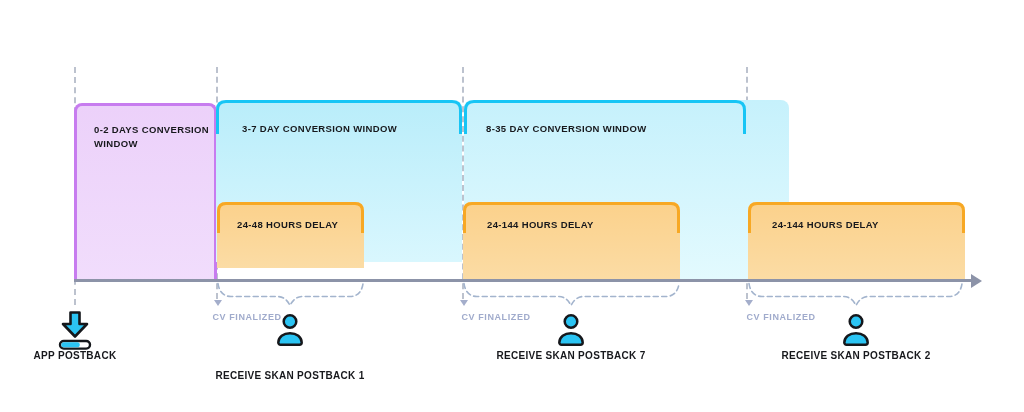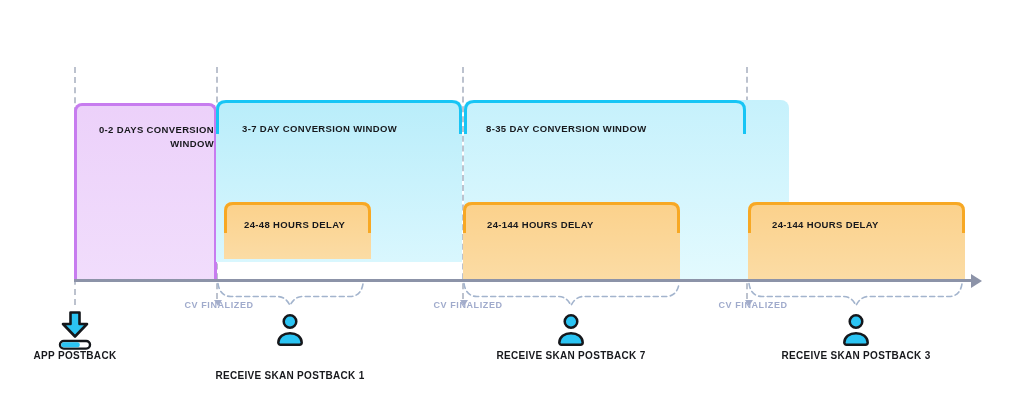--- a/index.html
+++ b/index.html
@@ -3,21 +3,21 @@
 <meta charset="utf-8">
 <style>
   html,body{margin:0;padding:0;background:#ffffff;}
   .canvas{
     position:relative;width:1024px;height:412px;background:#ffffff;overflow:hidden;
     font-family:"Liberation Sans","DejaVu Sans",sans-serif;
   }
   
   .vline{position:absolute;top:67px;width:0;border-left:2px dashed #BCC2CE;z-index:1;}
   
-  .box{position:absolute;border-radius:8px 8px 0 0;z-index:2;text-align:right;}
+  .box{position:absolute;border-radius:8px 8px 0 0;z-index:2;}
   .purple-box{
     background:linear-gradient(180deg,#ECD1FA 0%,#F1DDFC 100%);
     border:3px solid #C77CEF;border-bottom:none;box-sizing:border-box;
   }
   .cyan-fill-1{background:linear-gradient(180deg,#B9EDFA 0%,#D9F7FE 100%);}
   .cyan-fill-2{background:linear-gradient(180deg,#C6F1FC 0%,#E3FAFE 100%);padding-left:43px;}
   .orange-box{background:linear-gradient(180deg,#FBD18B 0%,#FBDCA5 100%);z-index:3;}
   .bracket{position:absolute;top:0;left:0;pointer-events:none;}
   .box-label{
     position:absolute;font-weight:700;font-size:9.5px;letter-spacing:.35px;
@@ -31,22 +31,22 @@
     border-top:7px solid transparent;border-bottom:7px solid transparent;border-left:11px solid #8C93A8;
   }
   
   .overlay{position:absolute;left:0;top:0;z-index:5;pointer-events:none;}
   
   .cv-arrow{
     position:absolute;top:300px;width:0;height:0;transform:translateX(-50%);z-index:6;
     border-left:4px solid transparent;border-right:4px solid transparent;border-top:6px solid #A4AECB;
   }
   .cv-label{
-    position:absolute;top:300px;transform:translateX(-50%);white-space:nowrap;z-index:6;
-    color:#A0ABCC;font-size:9px;font-weight:700;letter-spacing:.6px;
+    position:absolute;top:312px;transform:translateX(-50%);white-space:nowrap;z-index:6;
+    color:#A0ABCC;font-size:9px;font-weight:700;letter-spacing:.6px;margin-left:28px;
   }
   
   .ms-icon{position:absolute;z-index:6;}
   .ms-label{
     position:absolute;top:350px;transform:translateX(-50%);white-space:nowrap;z-index:6;
     color:#17181C;font-size:10px;font-weight:700;letter-spacing:.3px;
   }
 </style>
 </head>
 <body>
@@ -69,21 +69,21 @@
     <span class="box-label nowrap" style="left:26px;top:22px;">3-7 DAY CONVERSION WINDOW</span>
   </div>
 
   <div class="box cyan-fill-2" style="left:464px;top:100px;width:282px;height:181px;">
     <svg class="bracket" width="282" height="40" viewBox="0 0 282 40">
       <path d="M1.5,34 L1.5,10 Q1.5,1.5 10,1.5 L272,1.5 Q280.5,1.5 280.5,10 L280.5,34" fill="none" stroke="#17C5F5" stroke-width="3"></path>
     </svg>
     <span class="box-label nowrap" style="left:22px;top:22px;">8-35 DAY CONVERSION WINDOW</span>
   </div>
 
-  <div class="box orange-box" style="left:224px;top:202px;width:147px;height:57px;text-decoration:underline;">
+  <div class="box orange-box" style="left:217px;top:202px;width:147px;height:66px;text-decoration:underline;">
     <svg class="bracket" width="147" height="36" viewBox="0 0 147 36">
       <path d="M1.5,31 L1.5,9 Q1.5,1.5 9,1.5 L138,1.5 Q145.5,1.5 145.5,9 L145.5,31" fill="none" stroke="#F7A824" stroke-width="3"></path>
     </svg>
     <span class="box-label nowrap" style="left:20px;top:16px;">24-48 HOURS DELAY</span>
   </div>
 
   <div class="box orange-box" style="left:463px;top:202px;width:217px;height:79px;">
     <svg class="bracket" width="217" height="36" viewBox="0 0 217 36">
       <path d="M1.5,31 L1.5,9 Q1.5,1.5 9,1.5 L208,1.5 Q215.5,1.5 215.5,9 L215.5,31" fill="none" stroke="#F7A824" stroke-width="3"></path>
     </svg>
@@ -131,15 +131,15 @@
   <svg class="ms-icon" style="left:556px;top:313px;" width="30" height="34" viewBox="0 0 30 34">
     <circle cx="15" cy="8.5" r="6.3" fill="#2BC4F3" stroke="#15171B" stroke-width="2.5"></circle>
     <path d="M5.5,31.8 c-1.2,0 -2.2,-1 -2.2,-2.2 c0,-5.6 5.2,-9.4 11.7,-9.4 c6.5,0 11.7,3.8 11.7,9.4 c0,1.2 -1,2.2 -2.2,2.2 Z" fill="#2BC4F3" stroke="#15171B" stroke-width="2.5" stroke-linejoin="round"></path>
   </svg>
   <span class="ms-label" style="left:571px;">RECEIVE SKAN POSTBACK 7</span>
 
   <svg class="ms-icon" style="left:841px;top:313px;" width="30" height="34" viewBox="0 0 30 34">
     <circle cx="15" cy="8.5" r="6.3" fill="#2BC4F3" stroke="#15171B" stroke-width="2.5"></circle>
     <path d="M5.5,31.8 c-1.2,0 -2.2,-1 -2.2,-2.2 c0,-5.6 5.2,-9.4 11.7,-9.4 c6.5,0 11.7,3.8 11.7,9.4 c0,1.2 -1,2.2 -2.2,2.2 Z" fill="#2BC4F3" stroke="#15171B" stroke-width="2.5" stroke-linejoin="round"></path>
   </svg>
-  <span class="ms-label" style="left:856px;">RECEIVE SKAN POSTBACK 3</span>
+  <span class="ms-label" style="left:856px;">RECEIVE SKAN POSTBACK 2</span>
 
 </div>
 
 </body></html>

